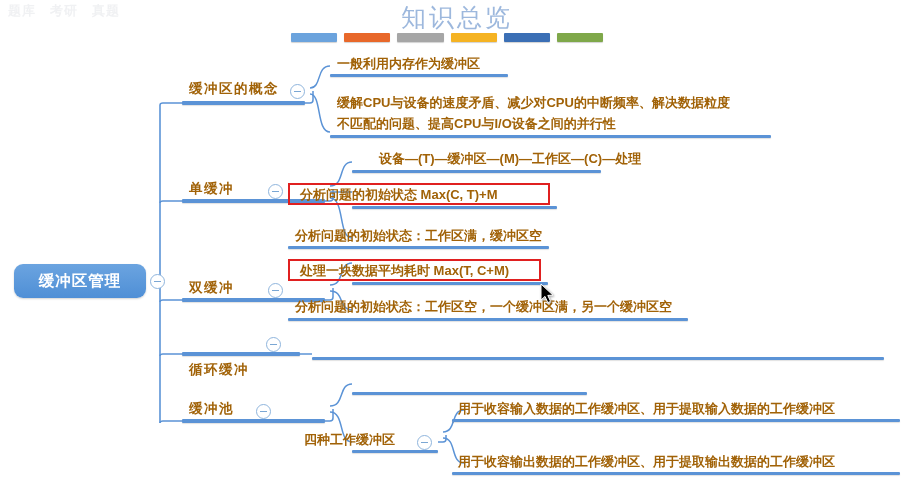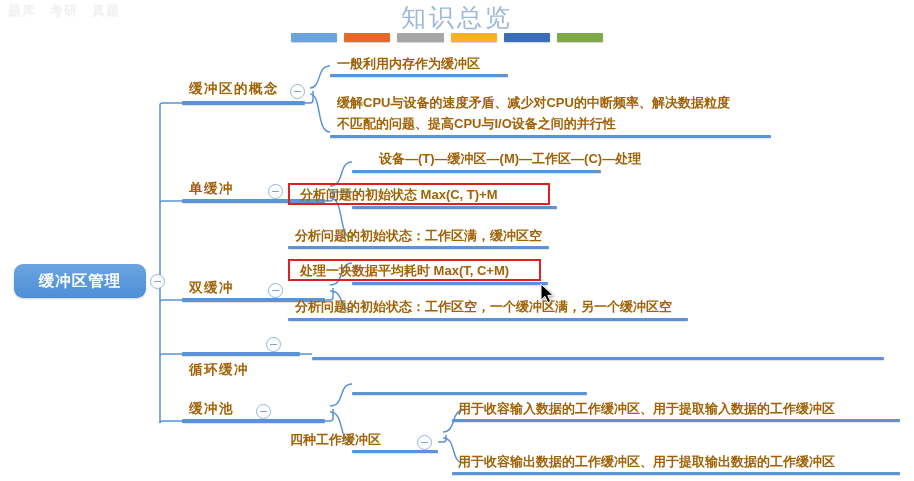--- a/index.html
+++ b/index.html
@@ -239,21 +239,21 @@
 
   <div class="ubar thin" style="left:312px; top:357px; width:572px;"></div>
 
   <div class="ubar" style="left:182px; top:419px; width:143px;"></div>
   <div class="node branch" style="left:184px; top:400px;">缓冲池</div>
   <div class="toggle" style="left:256px; top:404px;"></div>
 
   <div class="ubar thin" style="left:352px; top:392px; width:235px;"></div>
 
   <div class="ubar thin" style="left:352px; top:450px; width:86px;"></div>
-  <div class="node" style="left:285px; top:431px;">四种工作缓冲区</div>
+  <div class="node" style="left:299px; top:431px;">四种工作缓冲区</div>
   <div class="toggle" style="left:417px; top:435px;"></div>
 
   <div class="ubar thin" style="left:452px; top:419px; width:448px;"></div>
   <div class="node" style="left:453px; top:400px;">用于收容输入数据的工作缓冲区、用于提取输入数据的工作缓冲区</div>
 
   <div class="ubar thin" style="left:452px; top:472px; width:448px;"></div>
   <div class="node" style="left:453px; top:453px;">用于收容输出数据的工作缓冲区、用于提取输出数据的工作缓冲区</div>
 
   <svg class="cursor" width="16" height="22" style="left:540px; top:283px; width:16px; height:22px;" viewBox="0 0 16 22">
     <path d="M1,1 L1,17 L5,13.4 L7.8,19.6 L10.6,18.4 L7.8,12.4 L13,12.2 Z" fill="#000000" stroke="#ffffff" stroke-width="1"></path>

